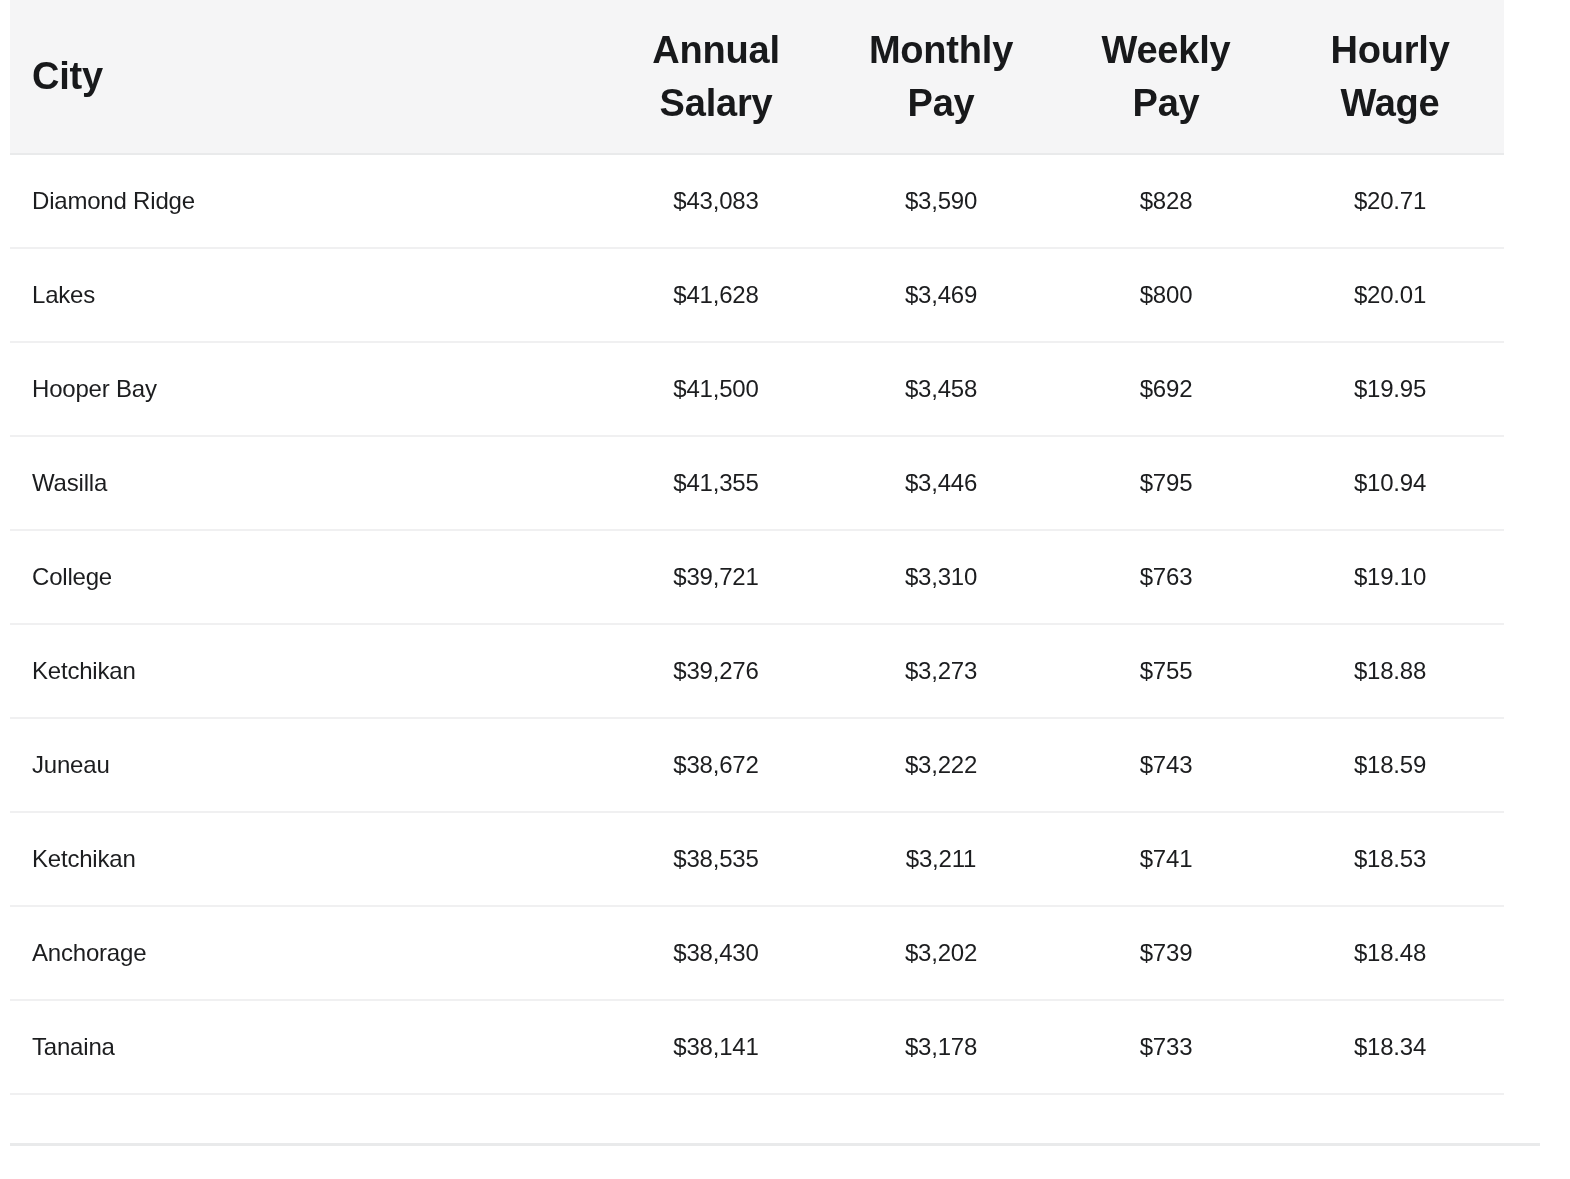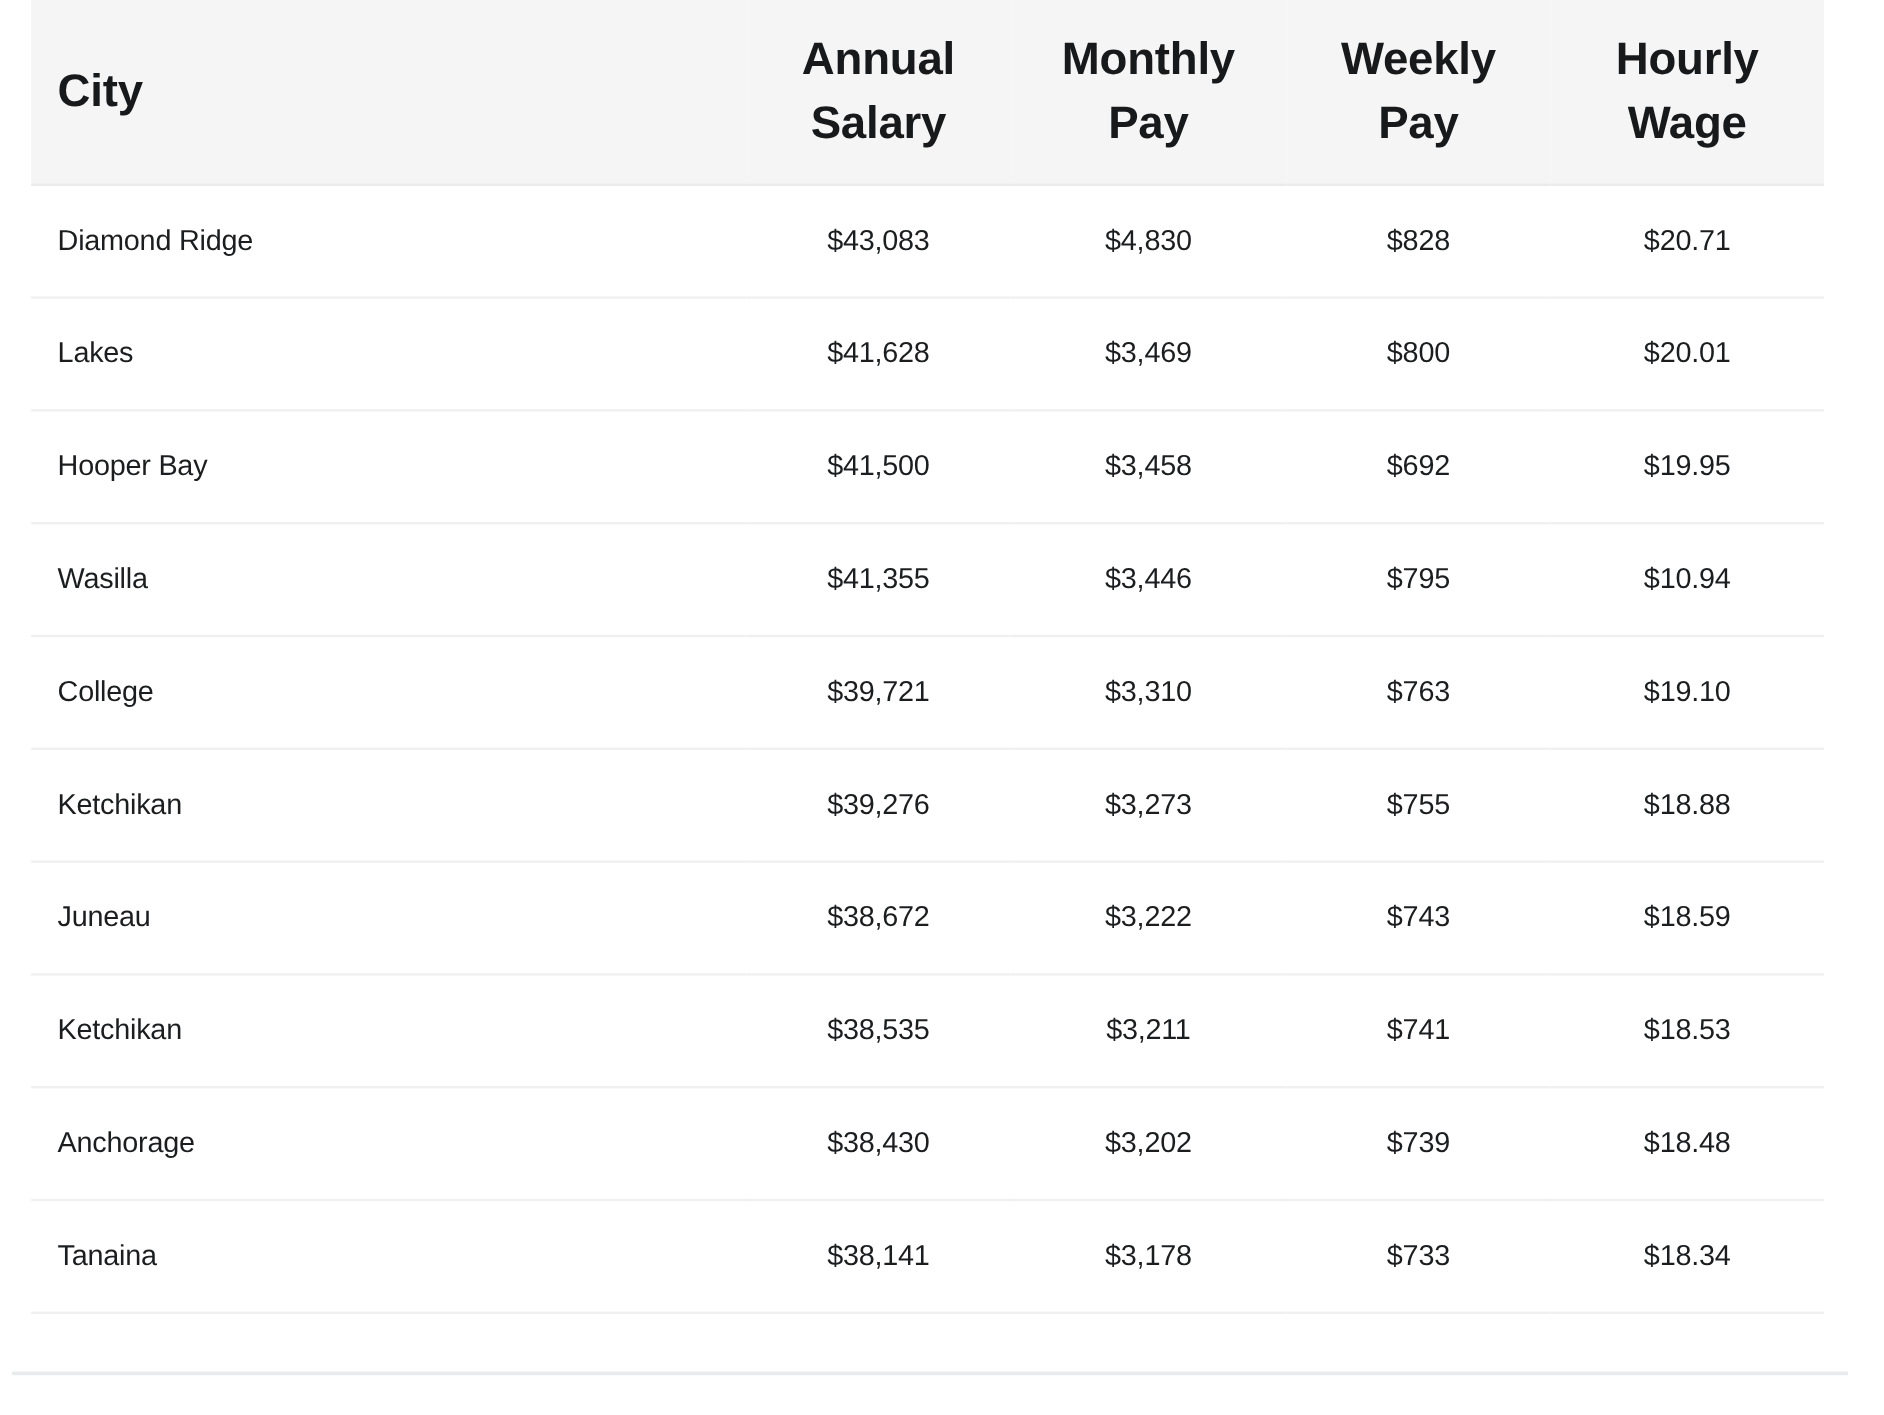--- a/index.html
+++ b/index.html
@@ -17,21 +17,21 @@
 
   .page {
     position: relative;
     width: 1570px;
     height: 1179px;
     background: #ffffff;
   }
 
   .salary-table {
     position: absolute;
-    left: 26px;
+    left: 10px;
     top: 0px;
     width: 1494px;
     border-collapse: collapse;
     table-layout: fixed;
   }
 
   
   .salary-table thead tr {
     background: #f5f5f6;
   }
@@ -137,21 +137,21 @@
 Wage</span>
         </th>
       </tr>
     </thead>
 
     <tbody id="table-body">
 
     <tr>
           <td class="cell-city">Diamond Ridge</td>
           <td class="cell-num">$43,083</td>
-          <td class="cell-num">$4,830</td>
+          <td class="cell-num">$3,590</td>
           <td class="cell-num">$828</td>
           <td class="cell-num">$20.71</td>
         </tr>
         <tr>
           <td class="cell-city">Lakes</td>
           <td class="cell-num">$41,628</td>
           <td class="cell-num">$3,469</td>
           <td class="cell-num">$800</td>
           <td class="cell-num">$20.01</td>
         </tr>

